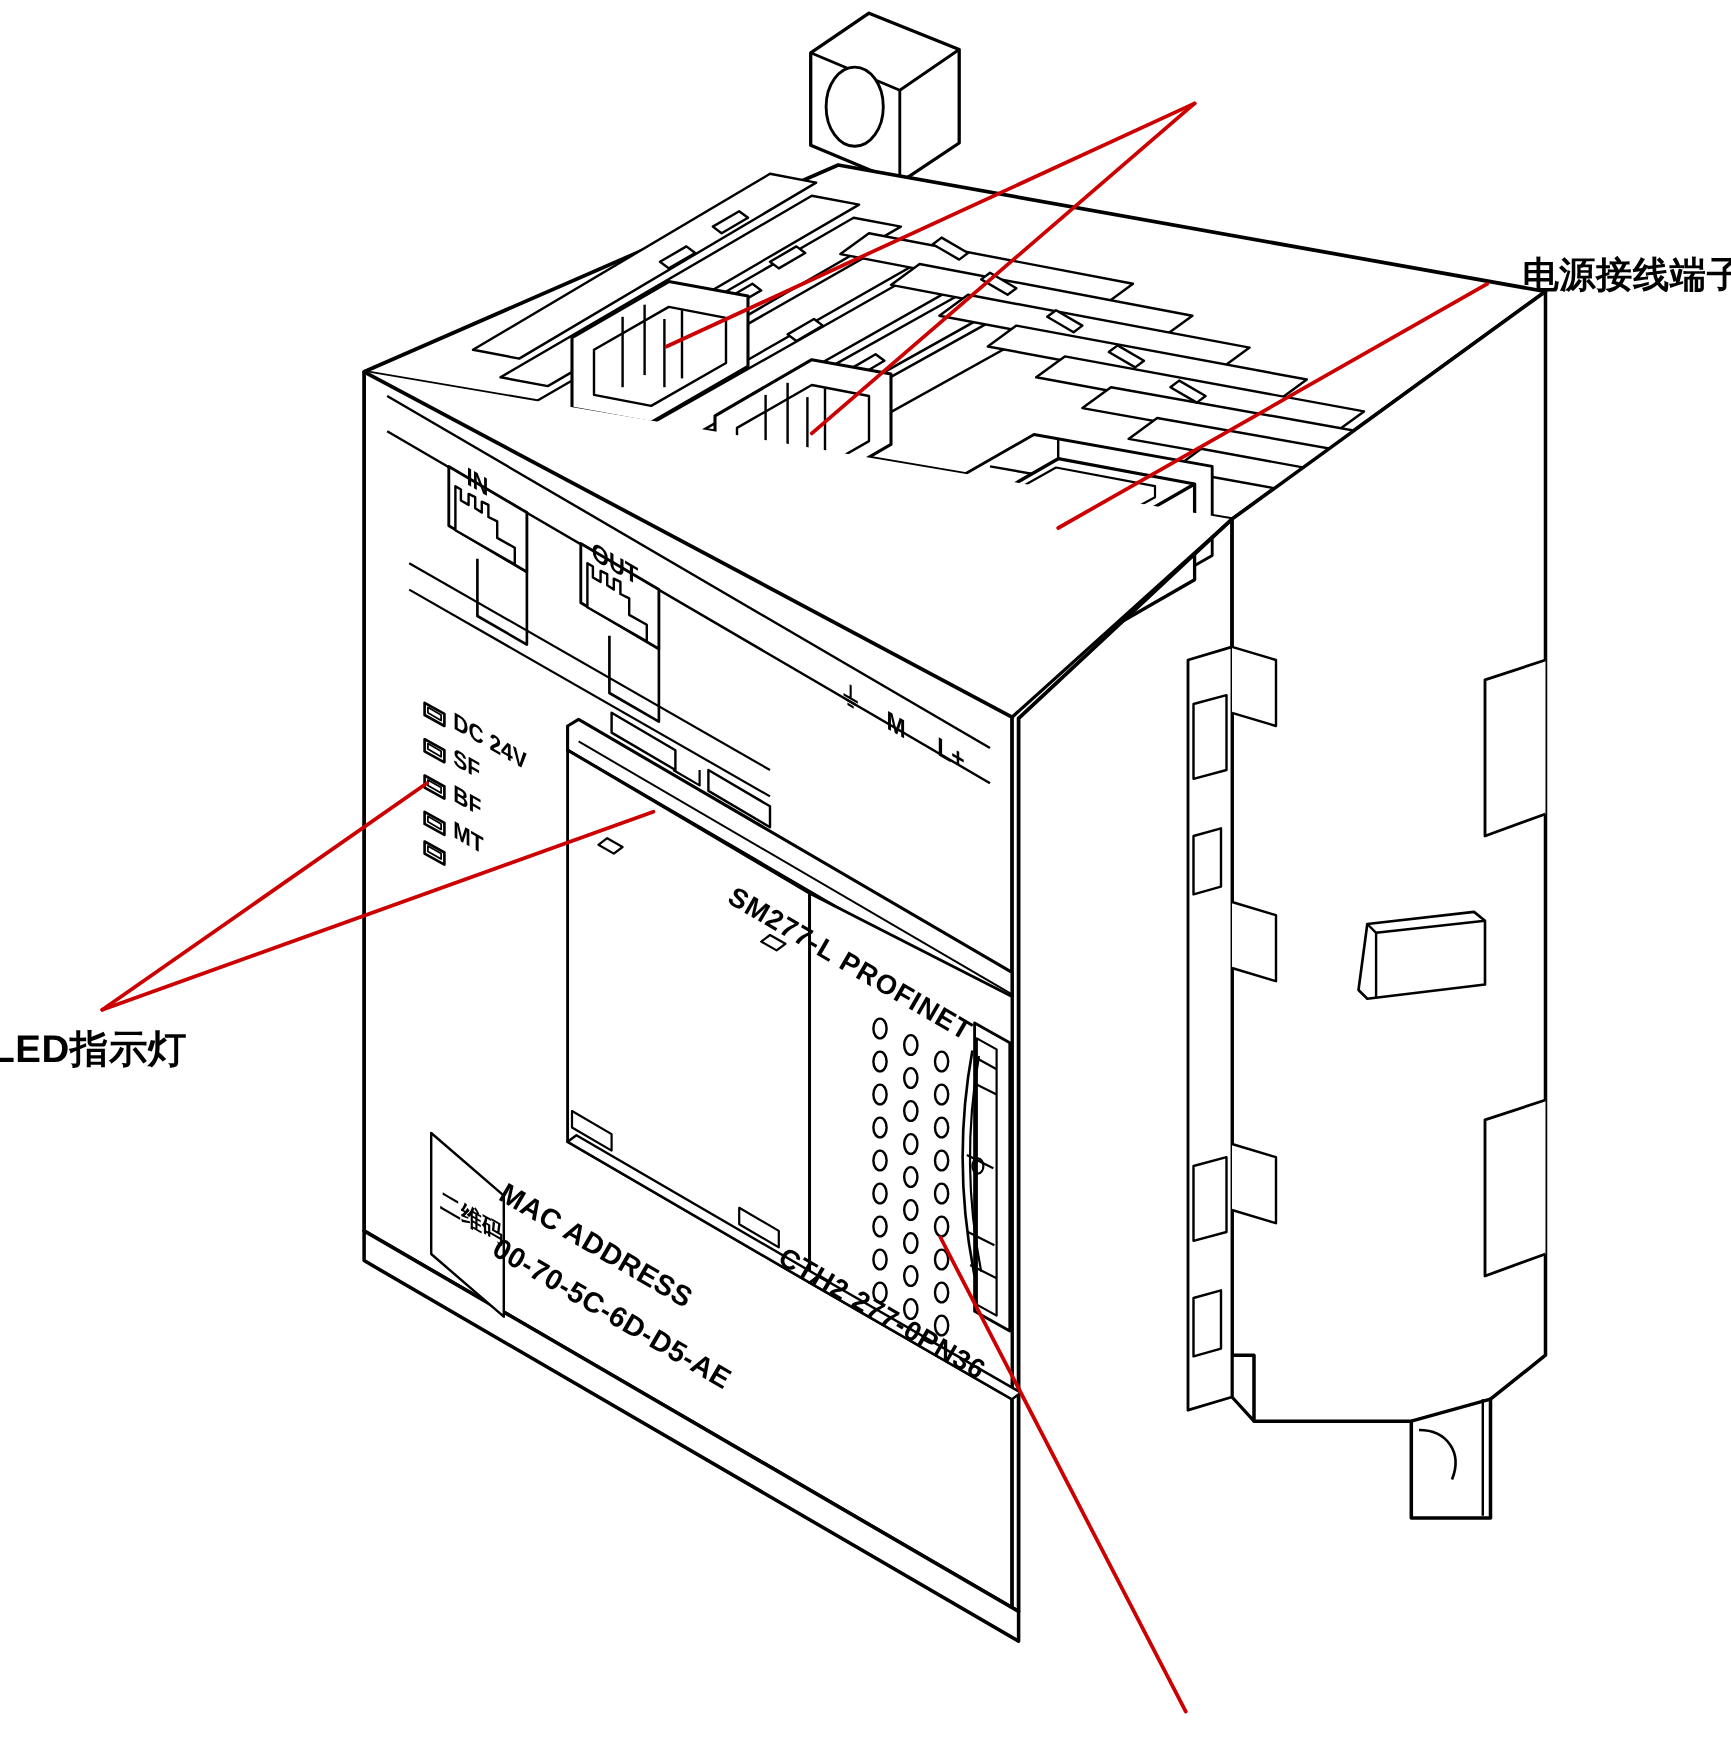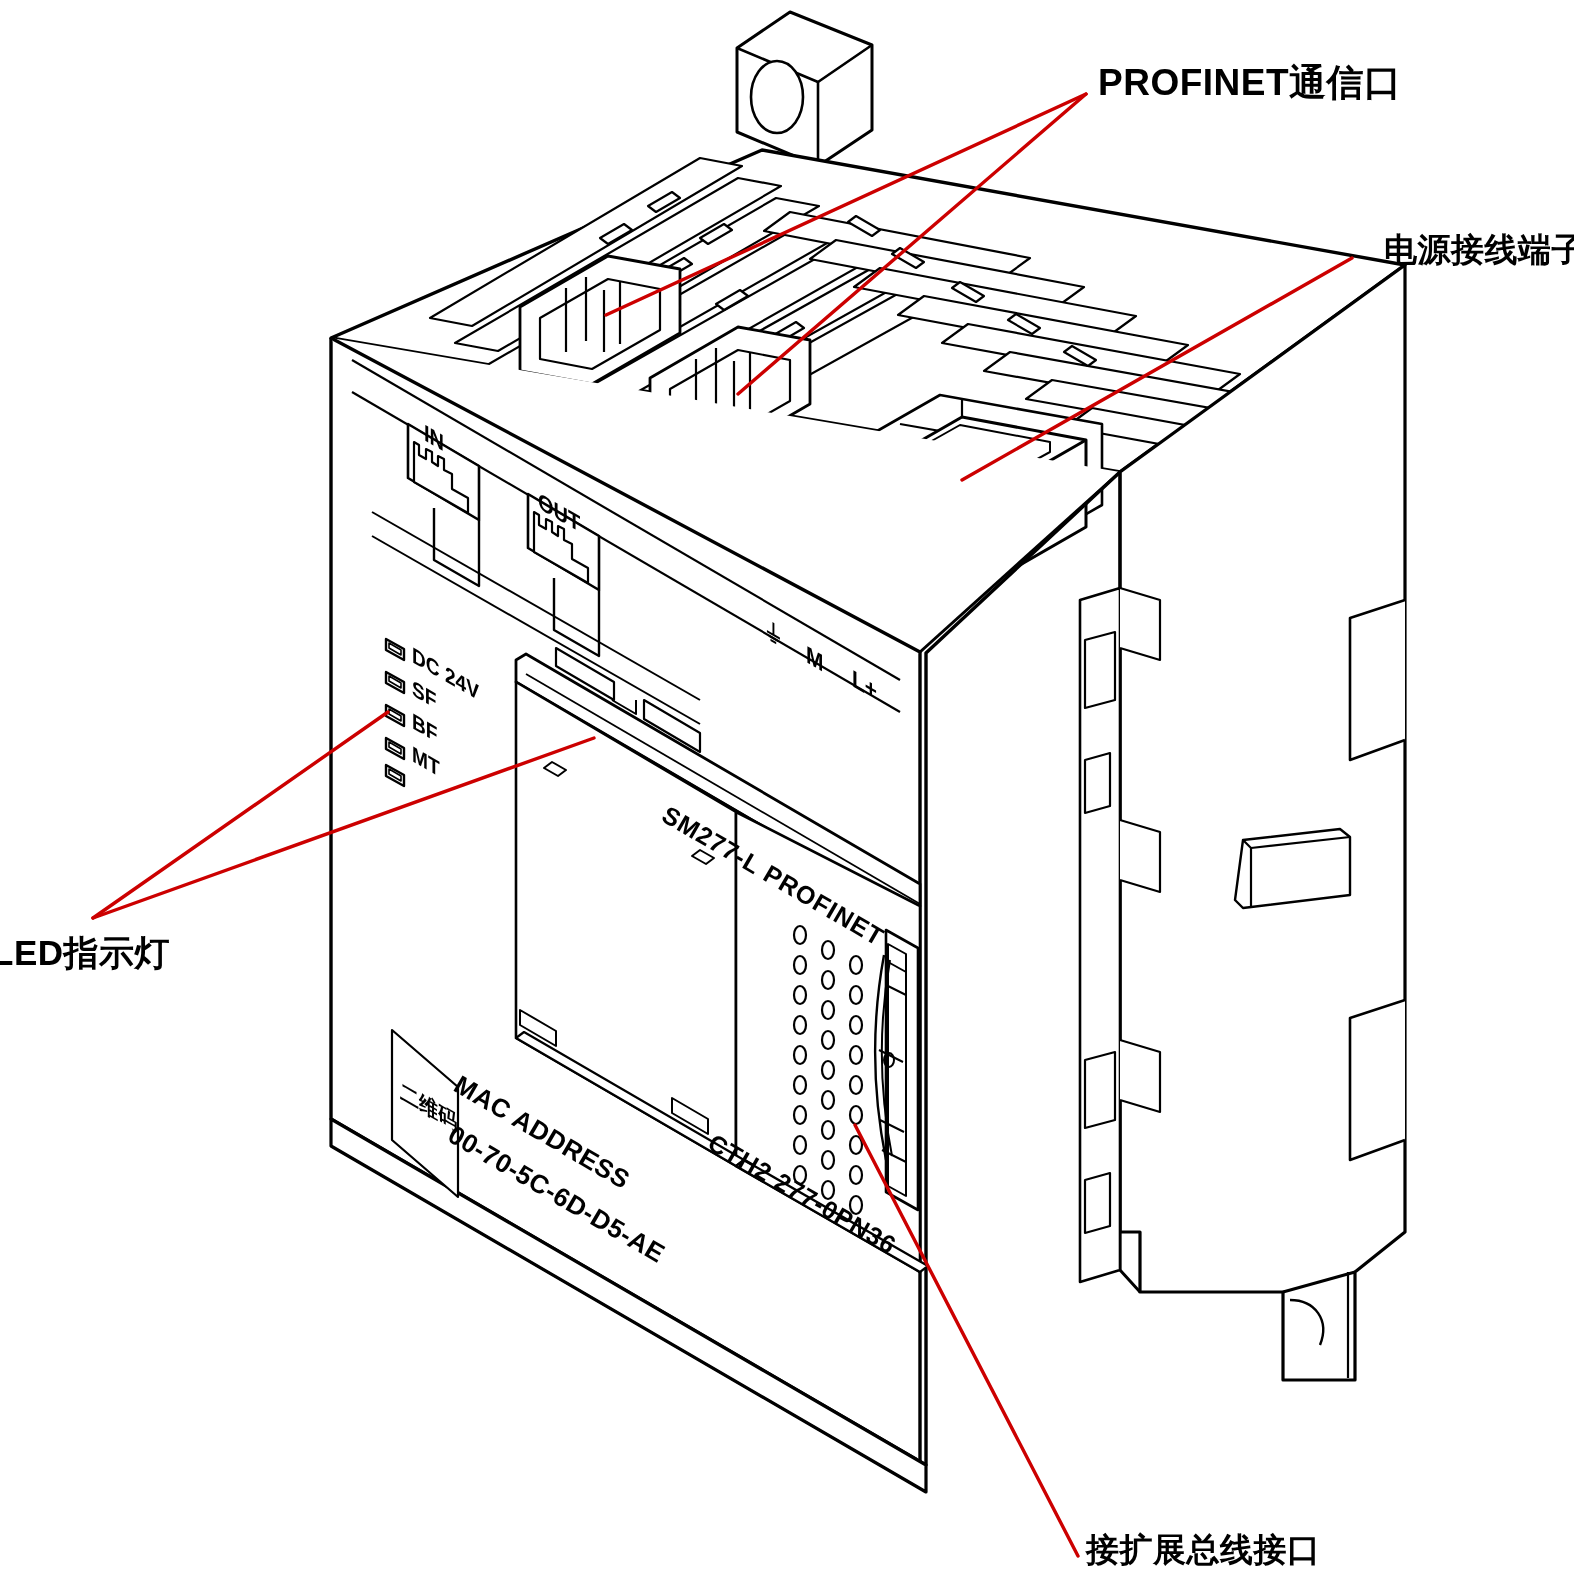--- a/index.html
+++ b/index.html
@@ -310,18 +310,16 @@
 
       <path d="M1352,258 L962,480"></path>
 
       <path d="M93,918 L388,712"></path>
       <path d="M93,918 L594,738"></path>
 
       <path d="M1078,1556 L855,1125"></path>
     </g>
   </svg>
 
-  <div class="callout-label cl-profinet">PROFINET通信口</div>
   <div class="callout-label cl-power">电源接线端子</div>
   <div class="callout-label cl-led">LED指示灯</div>
-  <div class="callout-label cl-bus">接扩展总线接口</div>
 
 </div>
 
 </body></html>

